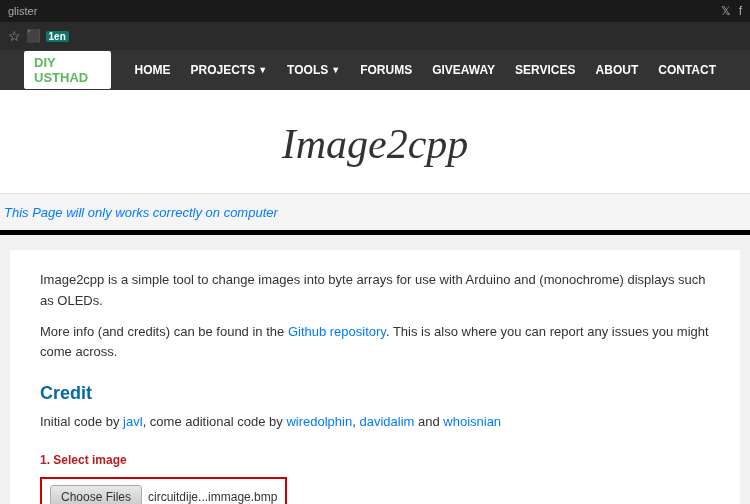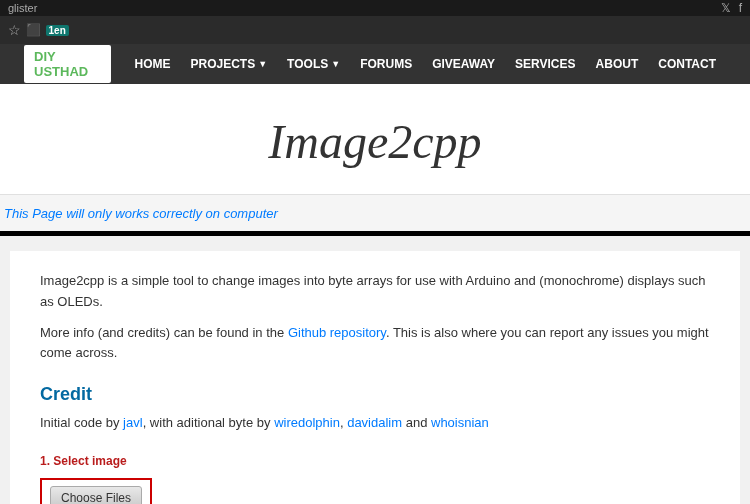--- a/index.html
+++ b/index.html
@@ -1,21 +1,21 @@
 <!DOCTYPE html>
 <html><head>
   <meta charset="utf-8">
   <style>
     * { margin: 0; padding: 0; box-sizing: border-box; }
     body { font-family: Arial, sans-serif; font-size: 14px; background: #f1f1f1; }
 
     
     .top-bar {
       background: #1a1a1a;
-      height: 16px;
+      height: 22px;
       display: flex;
       align-items: center;
       justify-content: space-between;
       padding: 0 8px;
     }
     .top-bar-left { color: #aaa; font-size: 11px; }
     .top-bar-right { display: flex; gap: 8px; }
     .top-bar-icon { color: #aaa; font-size: 12px; }
 
     
@@ -94,21 +94,21 @@
     }
 
     
     .banner {
       background: #fff;
       text-align: center;
       padding: 30px 20px 25px;
     }
     .banner-title {
       font-family: 'Brush Script MT', cursive, serif;
-      font-size: 48px;
+      font-size: 42px;
       color: #333;
       font-style: italic;
     }
 
     
     .notice-bar {
       background: #f5f5f5;
       border-top: 1px solid #e0e0e0;
       border-bottom: 5px solid #000000;
       padding: 10px 4px;
@@ -241,23 +241,24 @@
   </div>
 
   <div class="content-area">
     <p class="desc-text">Image2cpp is a simple tool to change images into byte arrays for use with Arduino and (monochrome) displays such as OLEDs.</p>
     <p class="desc-text">
       More info (and credits) can be found in the <a>Github repository</a>. This is also where you can report any issues you might come across.
     </p>
 
     <div class="section-title">Credit</div>
     <p class="credit-text">
-      <span>Initial code by </span><a>javl</a><span>, with aditional byte by </span><a>wiredolphin</a><span>, </span><a>davidalim</a><span> and </span><a>whoisnian</a>
+      <span>Initial code by </span><a>javl</a><span>, come aditional code by </span><a>wiredolphin</a><span>, </span><a>davidalim</a><span> and </span><a>whoisnian</a>
     </p>
 
     <div class="step-title">1. Select image</div>
 
     <div class="file-input-wrapper">
       <button class="choose-files-btn">Choose Files</button>
+      <span class="file-name">circuitdije...immage.bmp</span>
     </div>
   </div>
 
 </div>
 
 </body></html>

